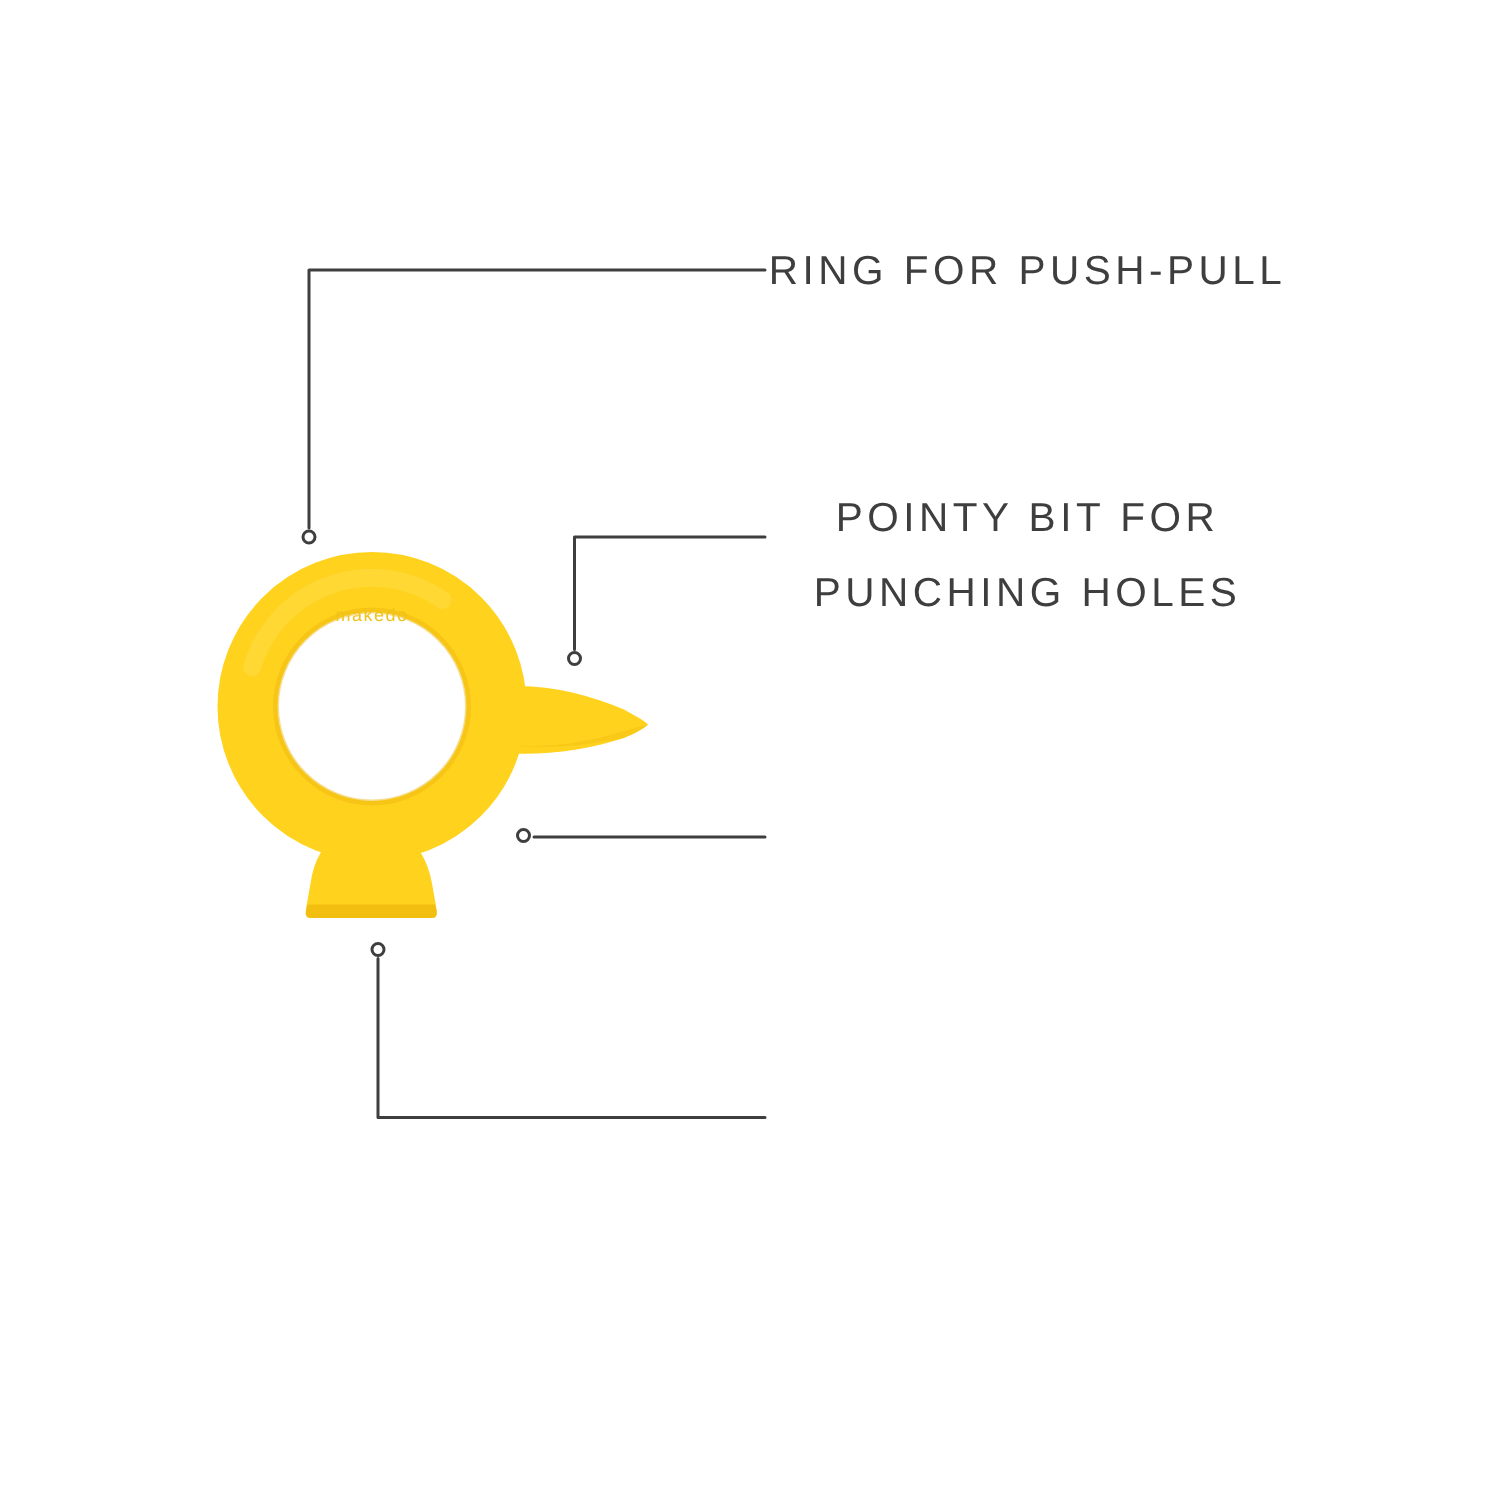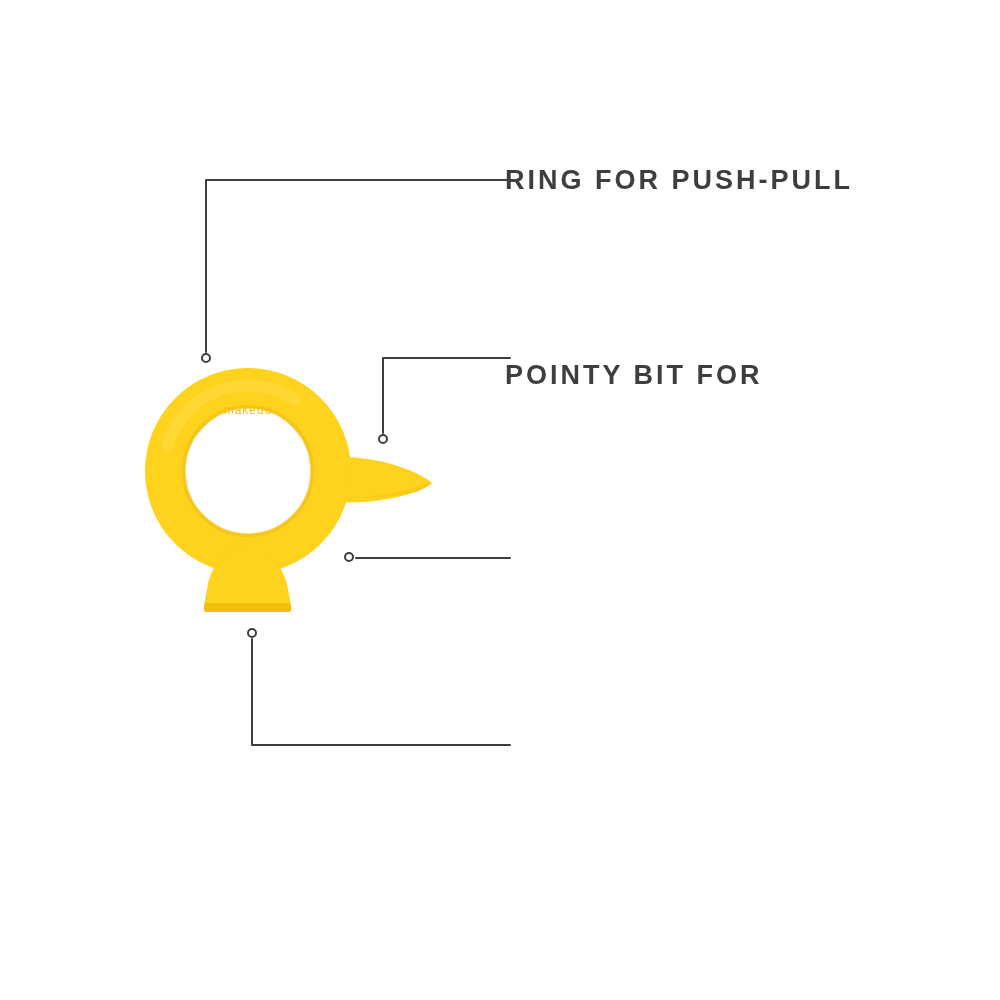--- a/index.html
+++ b/index.html
@@ -17,23 +17,23 @@
   }
   svg.scene {
     position: absolute;
     left: 0; top: 0;
     width: 1000px;
     height: 1000px;
   }
   .label-block {
     position: absolute;
     width: 360px;
-    text-align: left;
+    text-align: center;
     color: #3E3E3E;
-    font-weight: 700;
+    font-weight: 400;
     font-size: 27px;
     letter-spacing: 3px;
     line-height: 50px;
     text-transform: uppercase;
     white-space: nowrap;
   }
   .label-line { display: block; }
 </style>
 </head>
 <body>
@@ -71,21 +71,22 @@
     <circle cx="349" cy="557" r="4" fill="#ffffff" stroke-width="2" stroke="#3E3E3E"></circle>
 
     <polyline points="510,745 252,745 252,639" fill="none" stroke-width="2" stroke-linejoin="round" stroke-linecap="round" stroke="#3E3E3E"></polyline>
     <circle cx="252" cy="633" r="4" fill="#ffffff" stroke-width="2" stroke="#3E3E3E"></circle>
   </svg>
 
   <div class="label-block" style="left:505px; top:155px;">
     <span class="label-line">RING FOR PUSH-PULL</span>
   </div>
 
-  <div class="label-block" style="left:505px; top:350px;">
+  <div class="label-block" style="left:505px; top:320px;">
     <span class="label-line">POINTY BIT FOR</span>
+    <span class="label-line">PUNCHING HOLES</span>
   </div>
 
   <div class="label-block" style="left:505px; top:533px;">
   </div>
 
 
 </div>
 
 </body></html>

